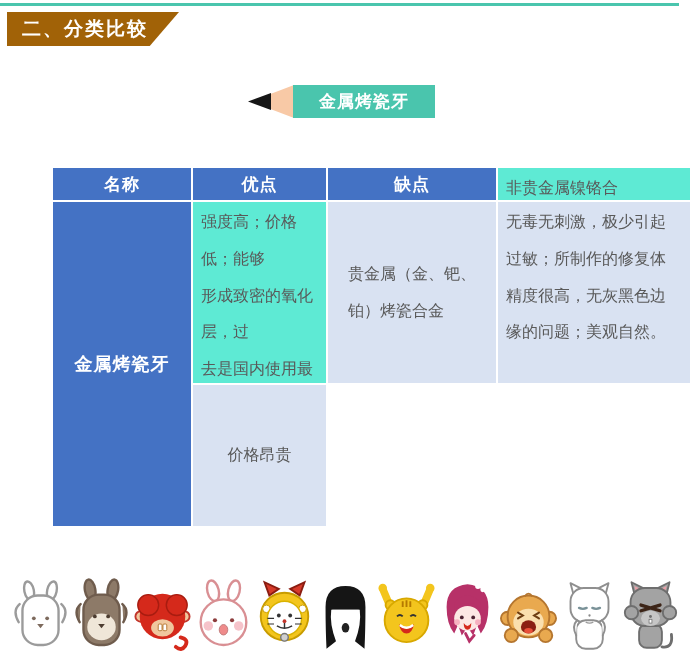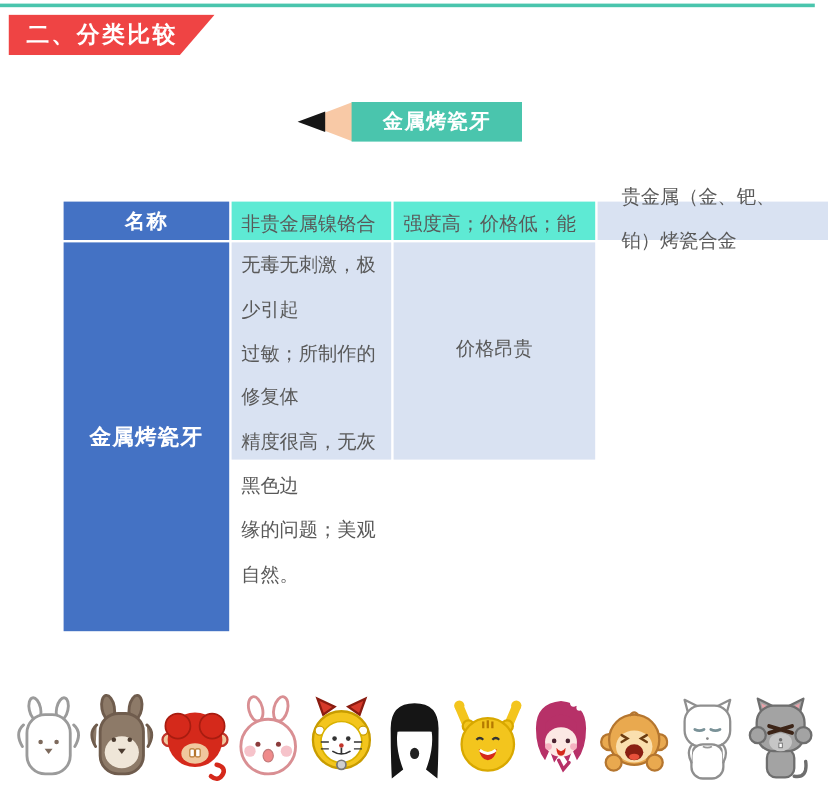--- a/index.html
+++ b/index.html
@@ -5,21 +5,21 @@
   * { margin:0; padding:0; box-sizing:border-box; }
   html,body { background:#fff; }
   body { width:690px; height:654px; font-family:"Liberation Sans", sans-serif; position:relative; overflow:hidden; }
 
   .page { position:absolute; inset:0; background:#fff; }
 
   .topline { position:absolute; left:0; top:3px; width:679px; height:3px; background:#4ac5ad; }
 
   .title-banner {
     position:absolute; left:7px; top:12px; width:172px; height:34px;
-    background:#ef4444; clip-path:polygon(0 0,100% 0,83% 100%,0 100%);
+    background:#a16207; clip-path:polygon(0 0,100% 0,83% 100%,0 100%);
     color:#fff; font-weight:bold; font-size:19px; letter-spacing:2px;
     display:flex; align-items:center; padding-left:15px;
   }
 
   .pencil { position:absolute; left:247px; top:85px; width:47px; height:33px; }
 
   .banner-label {
     position:absolute; left:293px; top:85px; width:142px; height:33px;
     background:#4ac5ad; color:#fff; font-weight:bold; font-size:17px; letter-spacing:1px;
     display:flex; align-items:center; justify-content:center;
@@ -69,20 +69,22 @@
     <path d="M47 0 L47 33 L4 16.5 Z" fill="#f8c9a6"></path>
     <path d="M1 16.5 L24 8 L24 25 Z" fill="#161616"></path>
   </svg>
 
   <div class="banner-label">
     <span>金属烤瓷牙</span>
   </div>
 
   <div class="cmp-table">
     <div class="th">名称</div>
+    <div class="th">优点</div>
+    <div class="th">缺点</div>
 
     <div class="group-cell">金属烤瓷牙</div>
 
     <div class="cell r1">非贵金属镍铬合
 金烤瓷牙</div>
     <div class="cell r1">强度高；价格低；能够
 形成致密的氧化层，过
 去是国内使用最为普
 遍的一种烤瓷牙。</div>
 

